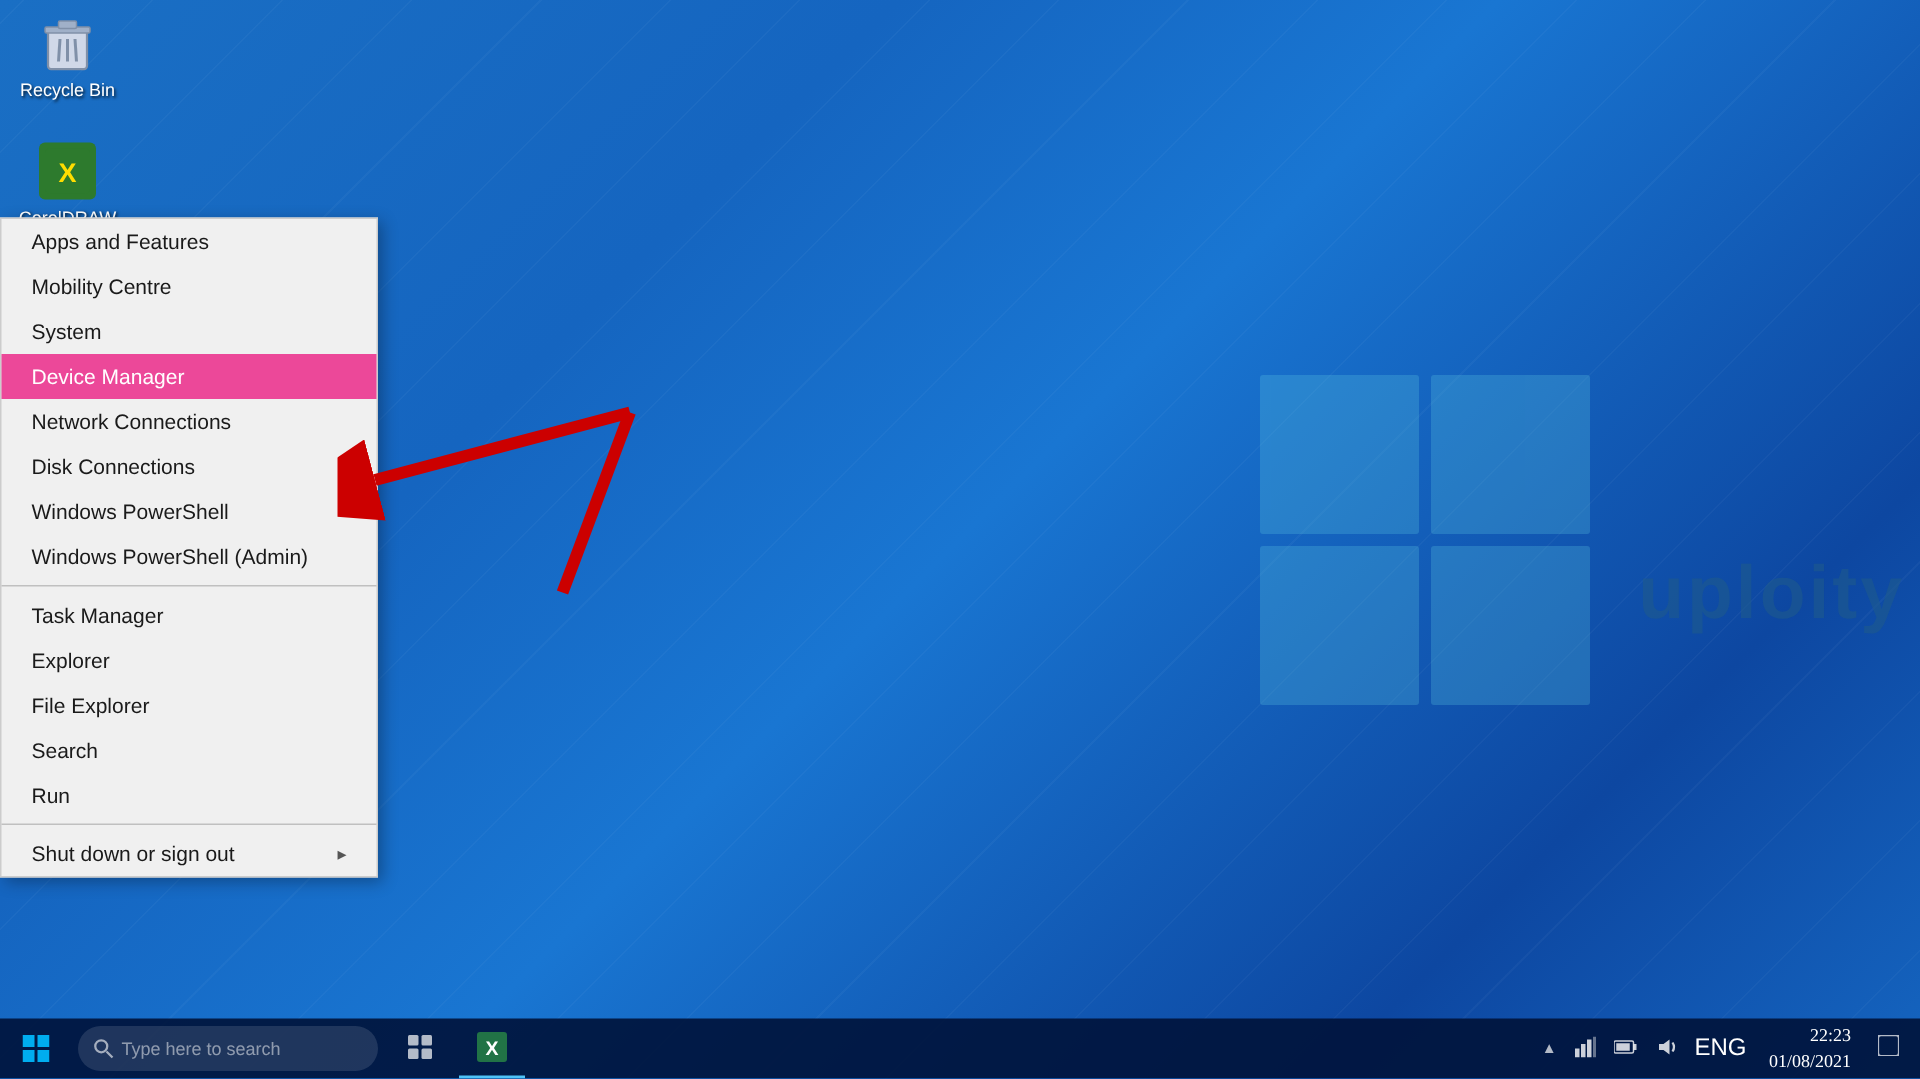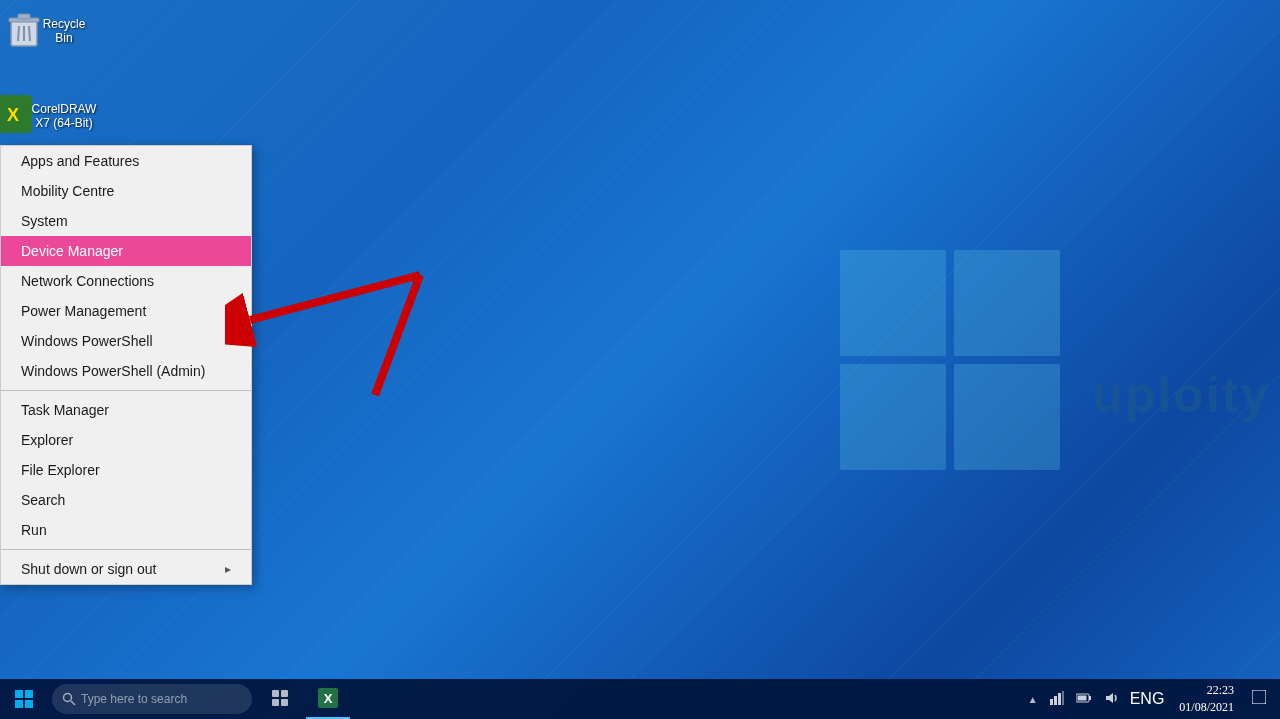--- a/index.html
+++ b/index.html
@@ -53,26 +53,25 @@
       font-weight: 700;
       color: rgba(30, 90, 140, 0.6);
       letter-spacing: 2px;
       pointer-events: none;
     }
 
     
     .desktop-icon {
       position: absolute;
       display: flex;
-      flex-direction: row;
+      flex-direction: column;
       align-items: center;
       width: 80px;
       cursor: pointer;
       padding: 4px;
-      justify-content: center;
     }
     .icon-img {
       width: 40px;
       height: 40px;
       margin-bottom: 4px;
       display: flex;
       align-items: center;
       justify-content: center;
     }
     .icon-label {
@@ -299,21 +298,21 @@
 
     <div class="menu-item selected">
       <span>Device Manager</span>
     </div>
 
     <div class="menu-item">
       <span>Network Connections</span>
     </div>
 
     <div class="menu-item">
-      <span>Power Management</span>
+      <span>Disk Connections</span>
     </div>
 
 
     <div class="menu-item">
       <span>Windows PowerShell</span>
     </div>
 
     <div class="menu-item">
       <span>Windows PowerShell (Admin)</span>
     </div>

